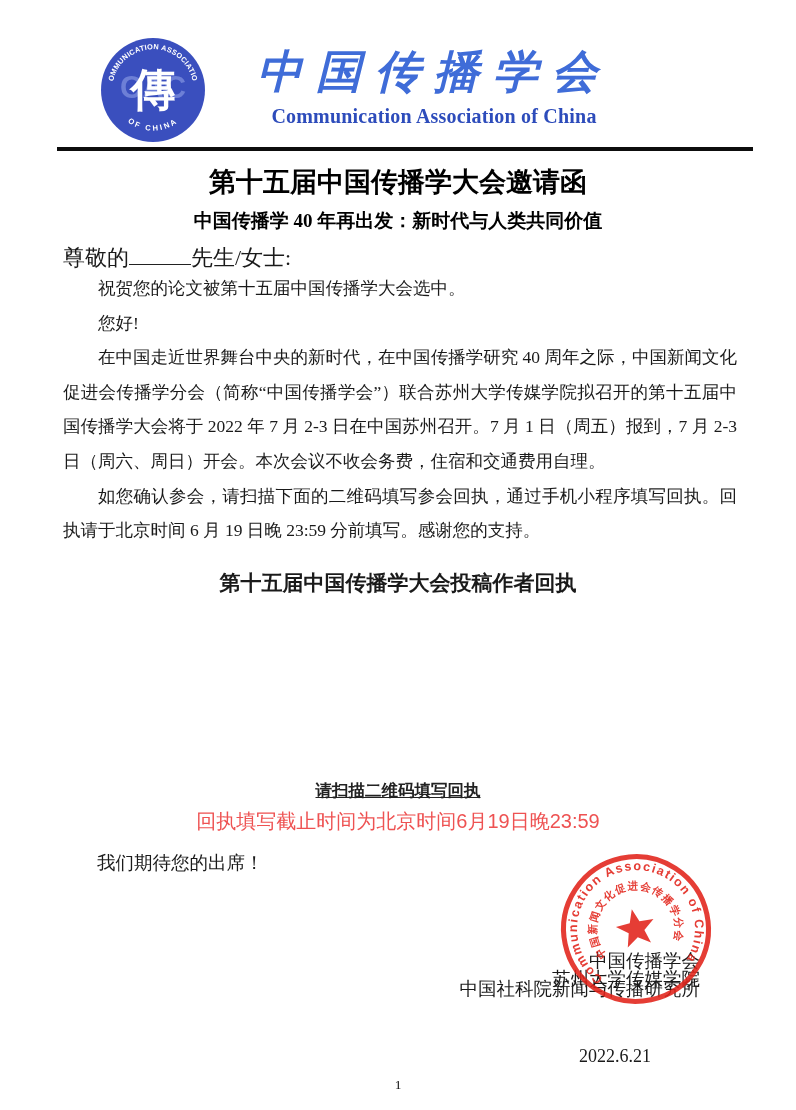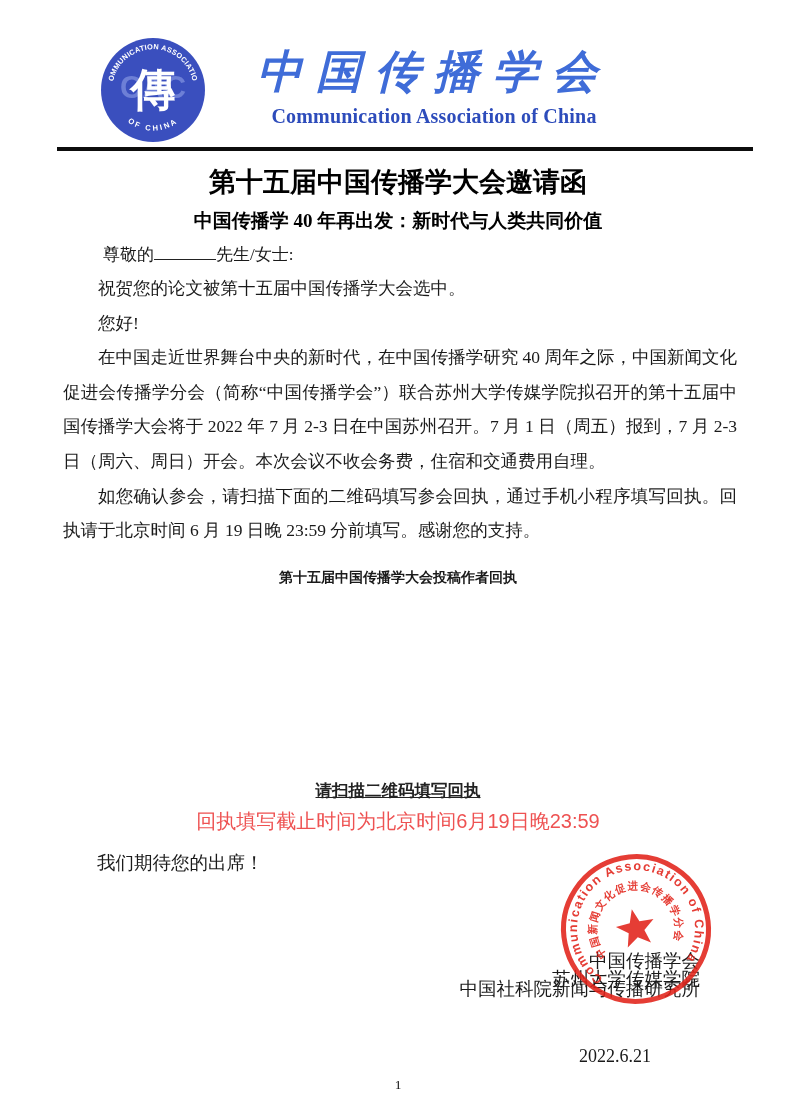--- a/index.html
+++ b/index.html
@@ -22,30 +22,30 @@
     font-size:20px;font-weight:bold;color:#2d4cbb;margin-top:5px;
     letter-spacing:0.2px;white-space:nowrap;
   }
   .rule{left:57px;top:147px;width:696px;height:4px;background:#0d0d0d;}
 
   
   .main-title{top:164px;font-size:27px;font-weight:bold;color:#000;}
   .sub-title{top:208px;font-size:19px;font-weight:bold;color:#000;}
 
   
-  .salutation{left:63px;top:242px;font-size:17px;margin-left:40px;}
+  .salutation{left:63px;top:242px;font-size:22px;}
   .name-blank{
     display:inline-block;width:62px;height:1em;
     border-bottom:1.6px solid #222;vertical-align:baseline;
   }
   .body-text{left:63px;top:271px;width:674px;font-size:17.5px;line-height:34.6px;text-align:justify;}
   .body-text p{margin:0;text-indent:2em;}
 
   .receipt-heading{
-    top:569px;font-size:14px;font-weight:bold;
+    top:569px;font-size:21px;font-weight:bold;
     font-family:"Liberation Sans","DejaVu Sans",sans-serif;
   }
   .qr-placeholder{left:318px;top:598px;width:160px;height:160px;}
   .scan-caption{
     top:780px;font-size:16.5px;font-weight:600;
     font-family:"Liberation Sans","DejaVu Sans",sans-serif;color:#222;text-decoration:underline;
   }
   .deadline{
     top:808px;font-size:20px;
     font-family:"Liberation Sans","DejaVu Sans",sans-serif;

